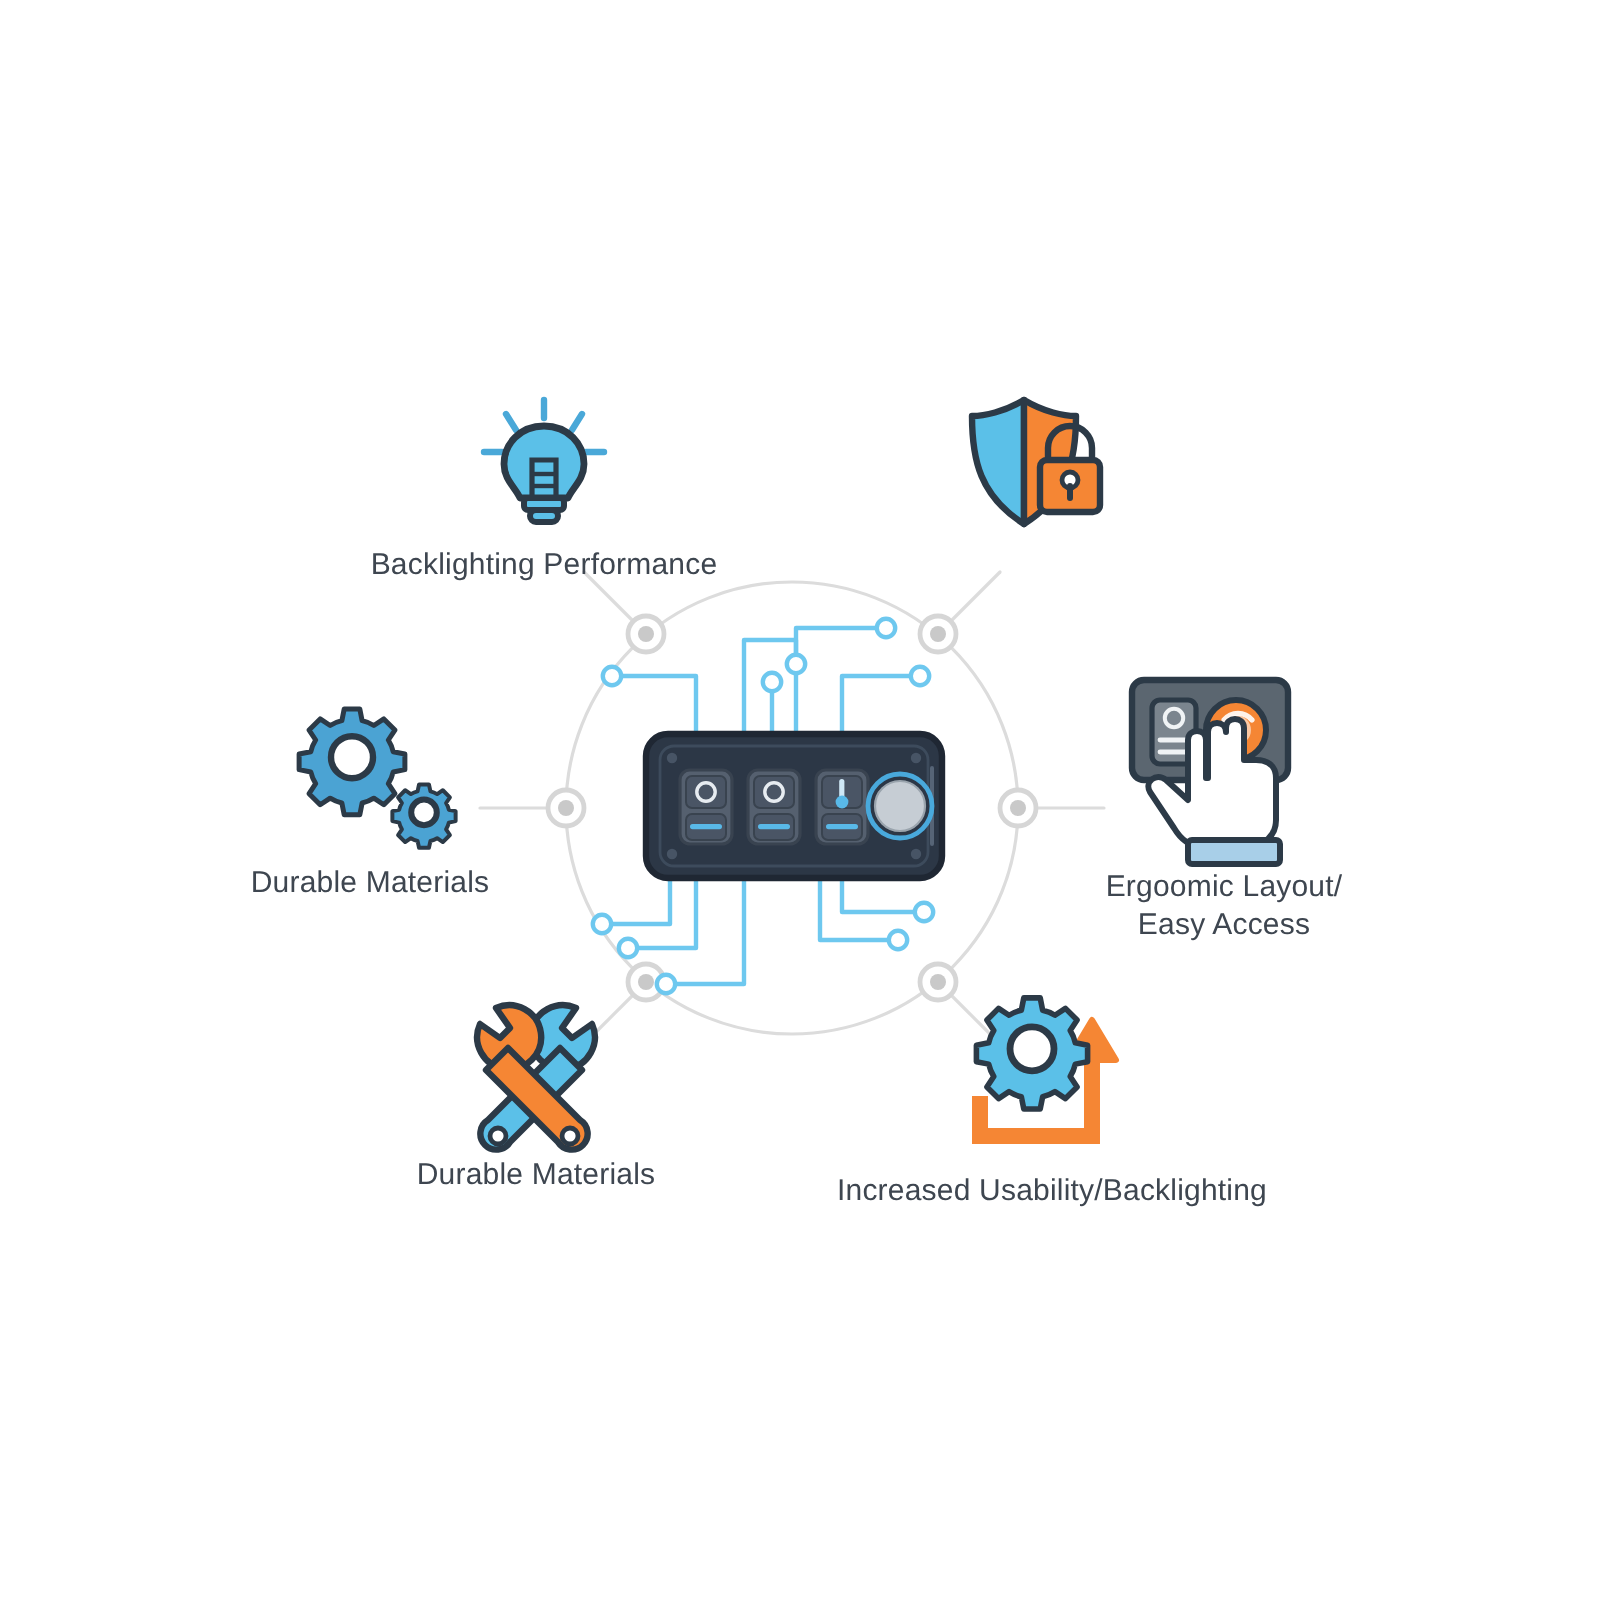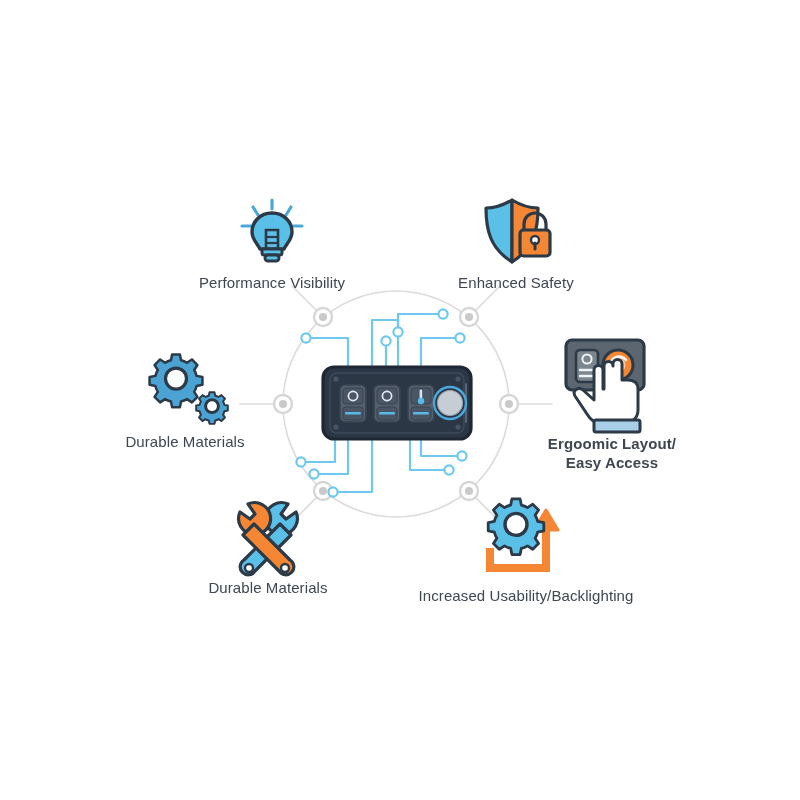--- a/index.html
+++ b/index.html
@@ -155,33 +155,32 @@
         <line x1="74" y1="30" x2="65" y2="30"></line>
       </g>
       <path d="M44,17 C32,17 24,26 24,36 C24,44 30,48 32,53 L56,53 C58,48 64,44 64,36 C64,26 56,17 44,17 Z" fill="#5bc0e8" stroke="#2c3a47" stroke-width="3.4" stroke-linejoin="round"></path>
       <path d="M38,34 L50,34 L50,53 L38,53 Z" fill="none" stroke="#2c3a47" stroke-width="2.6"></path>
       <line x1="38" y1="41" x2="50" y2="41" stroke="#2c3a47" stroke-width="2.2"></line>
       <line x1="38" y1="47" x2="50" y2="47" stroke="#2c3a47" stroke-width="2.2"></line>
       <rect x="34" y="53" width="20" height="6" rx="2" fill="#5bc0e8" stroke="#2c3a47" stroke-width="3"></rect>
       <rect x="37" y="59" width="14" height="6" rx="3" fill="#5bc0e8" stroke="#2c3a47" stroke-width="3"></rect>
     </svg>
   </div>
-  <div class="feat-label" style="left:172px;top:273px;width:200px;">Performance Visibility</div>
+  <div class="feat-label" style="left:172px;top:273px;width:200px;">Backlighting Performance</div>
 
   <div class="icon-box" style="left:476px;top:196px;width:90px;height:72px;">
     <svg viewBox="0 0 90 72" width="90" height="72">
       <path d="M36,4 C26,10 16,12 10,12 C10,34 14,52 36,66 Z" fill="#5bc0e8" stroke="#2c3a47" stroke-width="3.2" stroke-linejoin="round"></path>
       <path d="M36,4 C46,10 56,12 62,12 C62,34 58,52 36,66 Z" fill="#f58634" stroke="#2c3a47" stroke-width="3.2" stroke-linejoin="round"></path>
       <path d="M48,36 L48,28 A11,11 0 0 1 70,28 L70,36" fill="none" stroke="#2c3a47" stroke-width="3.2"></path>
       <rect x="44" y="34" width="30" height="26" rx="3.5" fill="#f58634" stroke="#2c3a47" stroke-width="3.2"></rect>
       <circle cx="59" cy="44" r="4" fill="#ffffff" stroke="#2c3a47" stroke-width="2.4"></circle>
       <path d="M59,47 L59,53" stroke="#2c3a47" stroke-width="3" stroke-linecap="round"></path>
     </svg>
   </div>
-  <div class="feat-label" style="left:421px;top:273px;width:190px;">Enhanced Safety</div>
 
   <div class="icon-box" style="left:140px;top:348px;width:96px;height:84px;">
     <svg viewBox="0 0 96 84" width="96" height="84">
       <g transform="translate(36,33)">
         <path d="M -5,-31 L 5,-31 L 6.5,-23.5 A 24,24 0 0 1 14,-20.4 L 20.4,-24.6 L 27.5,-17.5
                  L 23.3,-11.1 A 24,24 0 0 1 26.4,-3.6 L 33.9,-2.1 L 33.9,7.9 L 26.4,9.4
                  A 24,24 0 0 1 23.3,16.9 L 27.5,23.3 L 20.4,30.4 L 14,26.2
                  A 24,24 0 0 1 6.5,29.3 L 5,36.8 L -5,36.8 L -6.5,29.3
                  A 24,24 0 0 1 -14,26.2 L -20.4,30.4 L -27.5,23.3 L -23.3,16.9
                  A 24,24 0 0 1 -26.4,9.4 L -33.9,7.9 L -33.9,-2.1 L -26.4,-3.6
@@ -214,21 +213,21 @@
       <circle cx="62" cy="31" r="15" fill="#f58634" stroke="#2c3a47" stroke-width="3"></circle>
       <circle cx="62" cy="31" r="7.5" fill="#ffffff" opacity="0.55"></circle>
       <path d="M56,34 L56,26 A9,9 0 0 1 70,26" fill="none" stroke="#ffffff" stroke-width="2.6" stroke-linecap="round" opacity="0.9"></path>
       <path d="M57,30 C57,24 66,24 66,30 L66,46 L72,46 C78,46 82,49 82,55
                L82,76 C82,84 76,89 68,89 L44,89 C38,89 34,85 31,80
                L19,62 C16,57 22,52 27,56 L38,66 L38,36 C38,30 47,30 47,36
                L47,55 L48,55 L48,32 C48,26 57,26 57,32 Z" fill="#ffffff" stroke="#2c3a47" stroke-width="3" stroke-linejoin="round"></path>
       <rect x="38" y="86" width="46" height="12" rx="2" fill="#a8cfe8" stroke="#2c3a47" stroke-width="3"></rect>
     </svg>
   </div>
-  <div class="feat-label" style="left:522px;top:434px;width:180px;font-weight:bold;">Ergoomic Layout/
+  <div class="feat-label" style="left:522px;top:434px;width:180px;">Ergoomic Layout/
 Easy Access</div>
 
   <div class="icon-box" style="left:222px;top:498px;width:92px;height:86px;">
     <svg viewBox="0 0 92 86" width="92" height="86">
 
       <g>
         <path d="M60,4 L53,14 L58,19 L68,12 A16,16 0 1 1 60,4 Z" fill="#5bc0e8" stroke="#2c3a47" stroke-width="3.2" stroke-linejoin="round" transform="translate(6,2)"></path>
         <path d="M60,28 L24,64 A8,8 0 1 0 35,75 L71,39 Z" fill="#5bc0e8" stroke="#2c3a47" stroke-width="3.2" stroke-linejoin="round" transform="translate(-2,-2)"></path>
         <circle cx="27" cy="70" r="4" fill="#ffffff" stroke="#2c3a47" stroke-width="2.4"></circle>
       </g>

